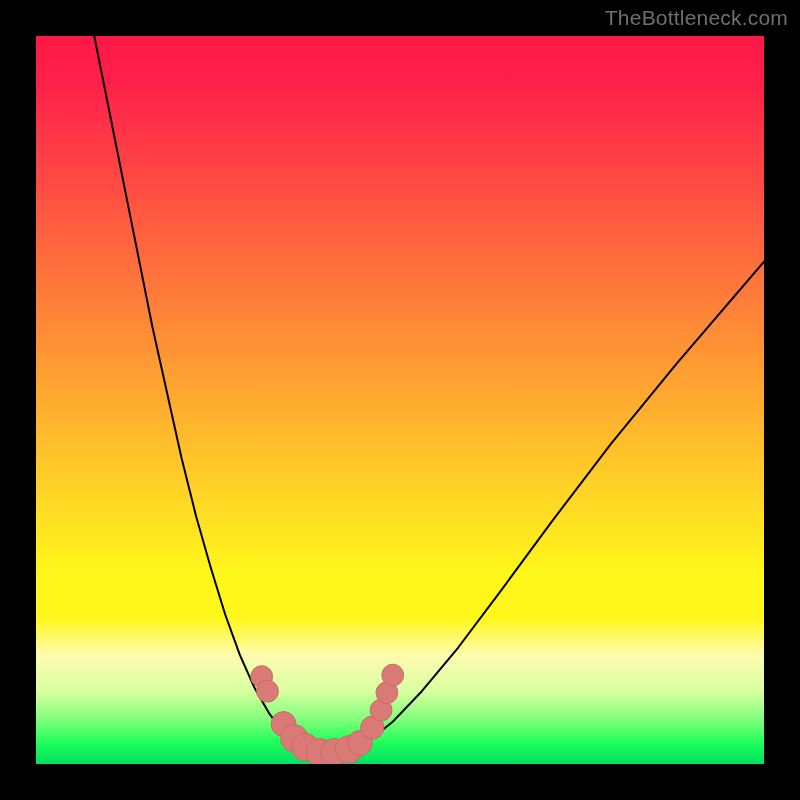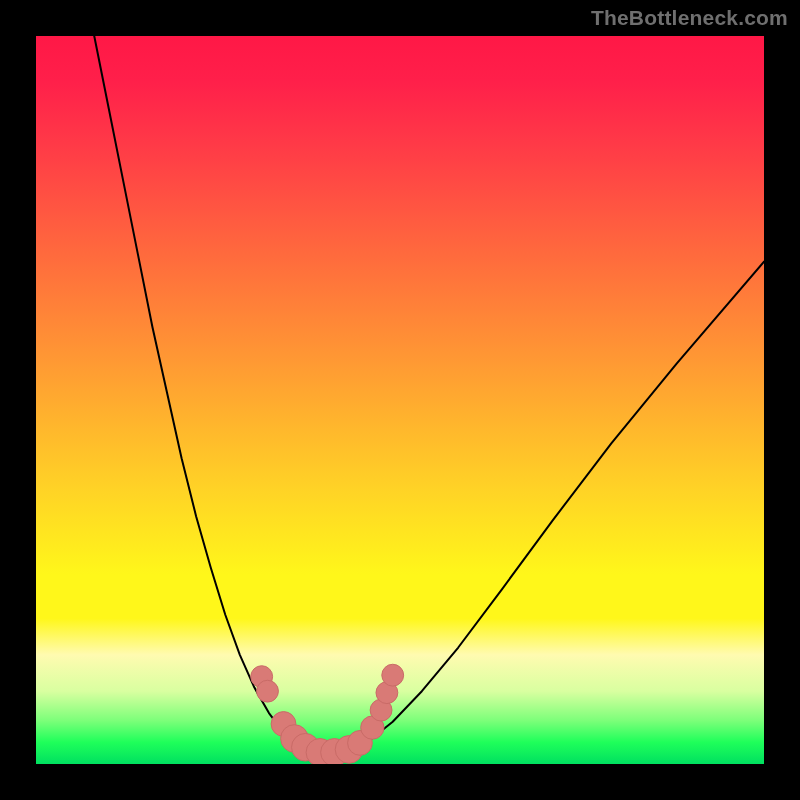--- a/index.html
+++ b/index.html
@@ -55,21 +55,20 @@
     position: absolute;
     inset: 0;
   }
   .watermark {
     position: absolute;
     top: 6px;
     right: 12px;
     color: #6f6f6f;
     font-size: 21px;
     letter-spacing: 0.2px;
-    font-weight: bold;
   }
 </style>
 </head>
 <body>
 
 <div class="frame">
   <div class="plot-area">
     <div class="gradient"></div>
     <svg class="curves" viewBox="0 0 728 728" width="728" height="728" preserveAspectRatio="none">
       <g id="curve-paths">

